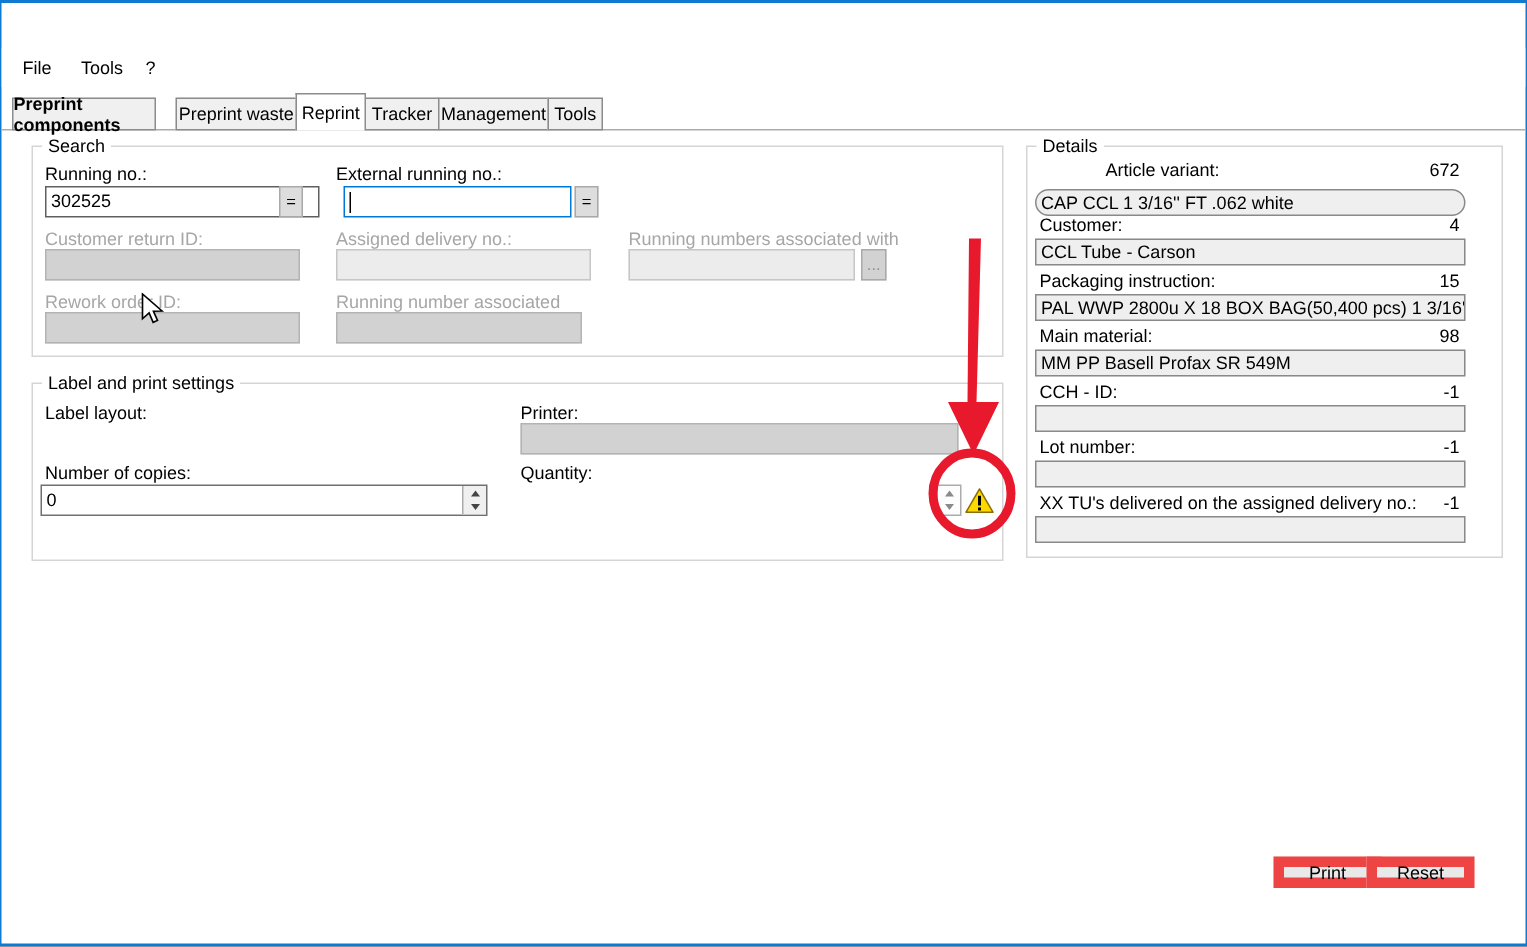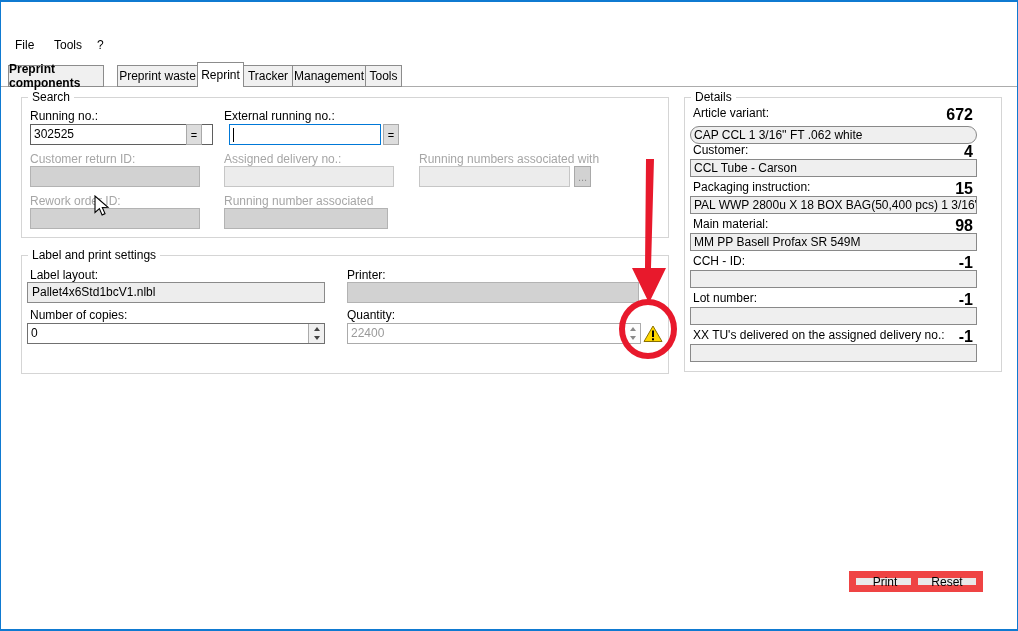--- a/index.html
+++ b/index.html
@@ -64,21 +64,21 @@
   .spin-box { position:absolute; width:17px; height:21px; background:#fdfdfd; border:1px solid #ababab;
               display:flex; flex-direction:column; }
   .spin-half { flex:1; display:flex; align-items:center; justify-content:center; }
   .tri-up { width:0; height:0; border-left:3px solid transparent; border-right:3px solid transparent; border-bottom:4px solid #444; }
   .tri-dn { width:0; height:0; border-left:3px solid transparent; border-right:3px solid transparent; border-top:4px solid #444; }
   .tri-grey { border-bottom-color:#8a8a8a; }
   .tri-grey2 { border-top-color:#8a8a8a; }
 
   
   .det-label { position:absolute; left:8px; font-size:12px; color:#000; white-space:nowrap; }
-  .det-value { position:absolute; right:28px; font-size:16px; color:#000;font-weight:bold; }
+  .det-value { position:absolute; right:28px; font-size:12px; color:#000; }
   .det-field { position:absolute; left:5px; width:287px; height:18px; background:#efefef;
                border:1px solid #898989; font-size:12px; line-height:16px; padding:0 3px;
                white-space:nowrap; overflow:hidden; }
 
   
   .push-btn { position:absolute; width:72px; height:21px; background:#e9e9e9; border:7px solid #ef4444;
               display:flex; align-items:center; justify-content:center; font-size:12px; color:#000; }
 
   
   .statusbar { position:absolute; left:0; bottom:0; width:100%; height:22px; background:#f0f0f0;
@@ -138,59 +138,57 @@
     <div class="combo" style="left:8px; top:110px; width:170px;"></div>
 
     <span class="lbl lbl-dis" style="left:202px; top:96px;">Running number associated</span>
     <div class="combo" style="left:202px; top:110px; width:164px;"></div>
   </div>
 
   <div class="groupbox" style="left:20px; top:253px; width:648px; height:119px;">
     <span class="group-title">Label and print settings</span>
 
     <span class="lbl" style="left:8px; top:12px;">Label layout:</span>
-    <div class="combo combo-en" style="left:5px; top:26px; width:298px;">Pallet4x6Std1bcV1.nlbl</div>
 
     <span class="lbl" style="left:325px; top:12px;">Printer:</span>
     <div class="combo" style="left:325px; top:26px; width:292px;"></div>
 
     <span class="lbl" style="left:8px; top:52px;">Number of copies:</span>
     <div class="txt" style="left:5px; top:67px; width:298px;">
       <span>0</span>
       <span class="spin-inner">
         <span class="spin-half">
             <i class="tri-up"></i>
           </span>
         <span class="spin-half">
             <i class="tri-dn"></i>
           </span>
       </span>
     </div>
 
     <span class="lbl" style="left:325px; top:52px;">Quantity:</span>
-    <div class="txt" style="left:325px; top:67px; width:277px; border-color:#ababab; color:#9a9a9a;">22400</div>
     <span class="spin-box" style="left:602px; top:67px;">
       <span class="spin-half">
           <i class="tri-up tri-grey"></i>
         </span>
       <span class="spin-half">
           <i class="tri-dn tri-grey2"></i>
         </span>
     </span>
     <svg class="warn-icon" style="left:621px; top:69px;" width="20" height="18" viewBox="0 0 20 18">
       <polygon points="10,1 19,16.5 1,16.5" fill="#ffd800" stroke="#8a7000" stroke-width="1" stroke-linejoin="round"></polygon>
       <rect x="9" y="5.5" width="2" height="6.5" fill="#000"></rect>
       <rect x="9" y="13.3" width="2" height="2" fill="#000"></rect>
     </svg>
   </div>
 
   <div class="groupbox" style="left:683px; top:95px; width:318px; height:275px;">
     <span class="group-title">Details</span>
 
-    <span class="det-label" style="top:8px;">Article variant:</span>
+    <span class="det-label" style="top:8px;margin-left:44px;">Article variant:</span>
     <span class="det-value" style="top:8px;">672</span>
     <div class="det-field" style="top:28px;border-radius:9px;">CAP CCL 1 3/16'' FT .062 white</div>
 
     <span class="det-label" style="top:45px;">Customer:</span>
     <span class="det-value" style="top:45px;">4</span>
     <div class="det-field" style="top:61px;">CCL Tube - Carson</div>
 
     <span class="det-label" style="top:82px;">Packaging instruction:</span>
     <span class="det-value" style="top:82px;">15</span>
     <div class="det-field" style="top:98px;">PAL WWP 2800u X 18 BOX BAG(50,400 pcs) 1 3/16'' FT</div>

